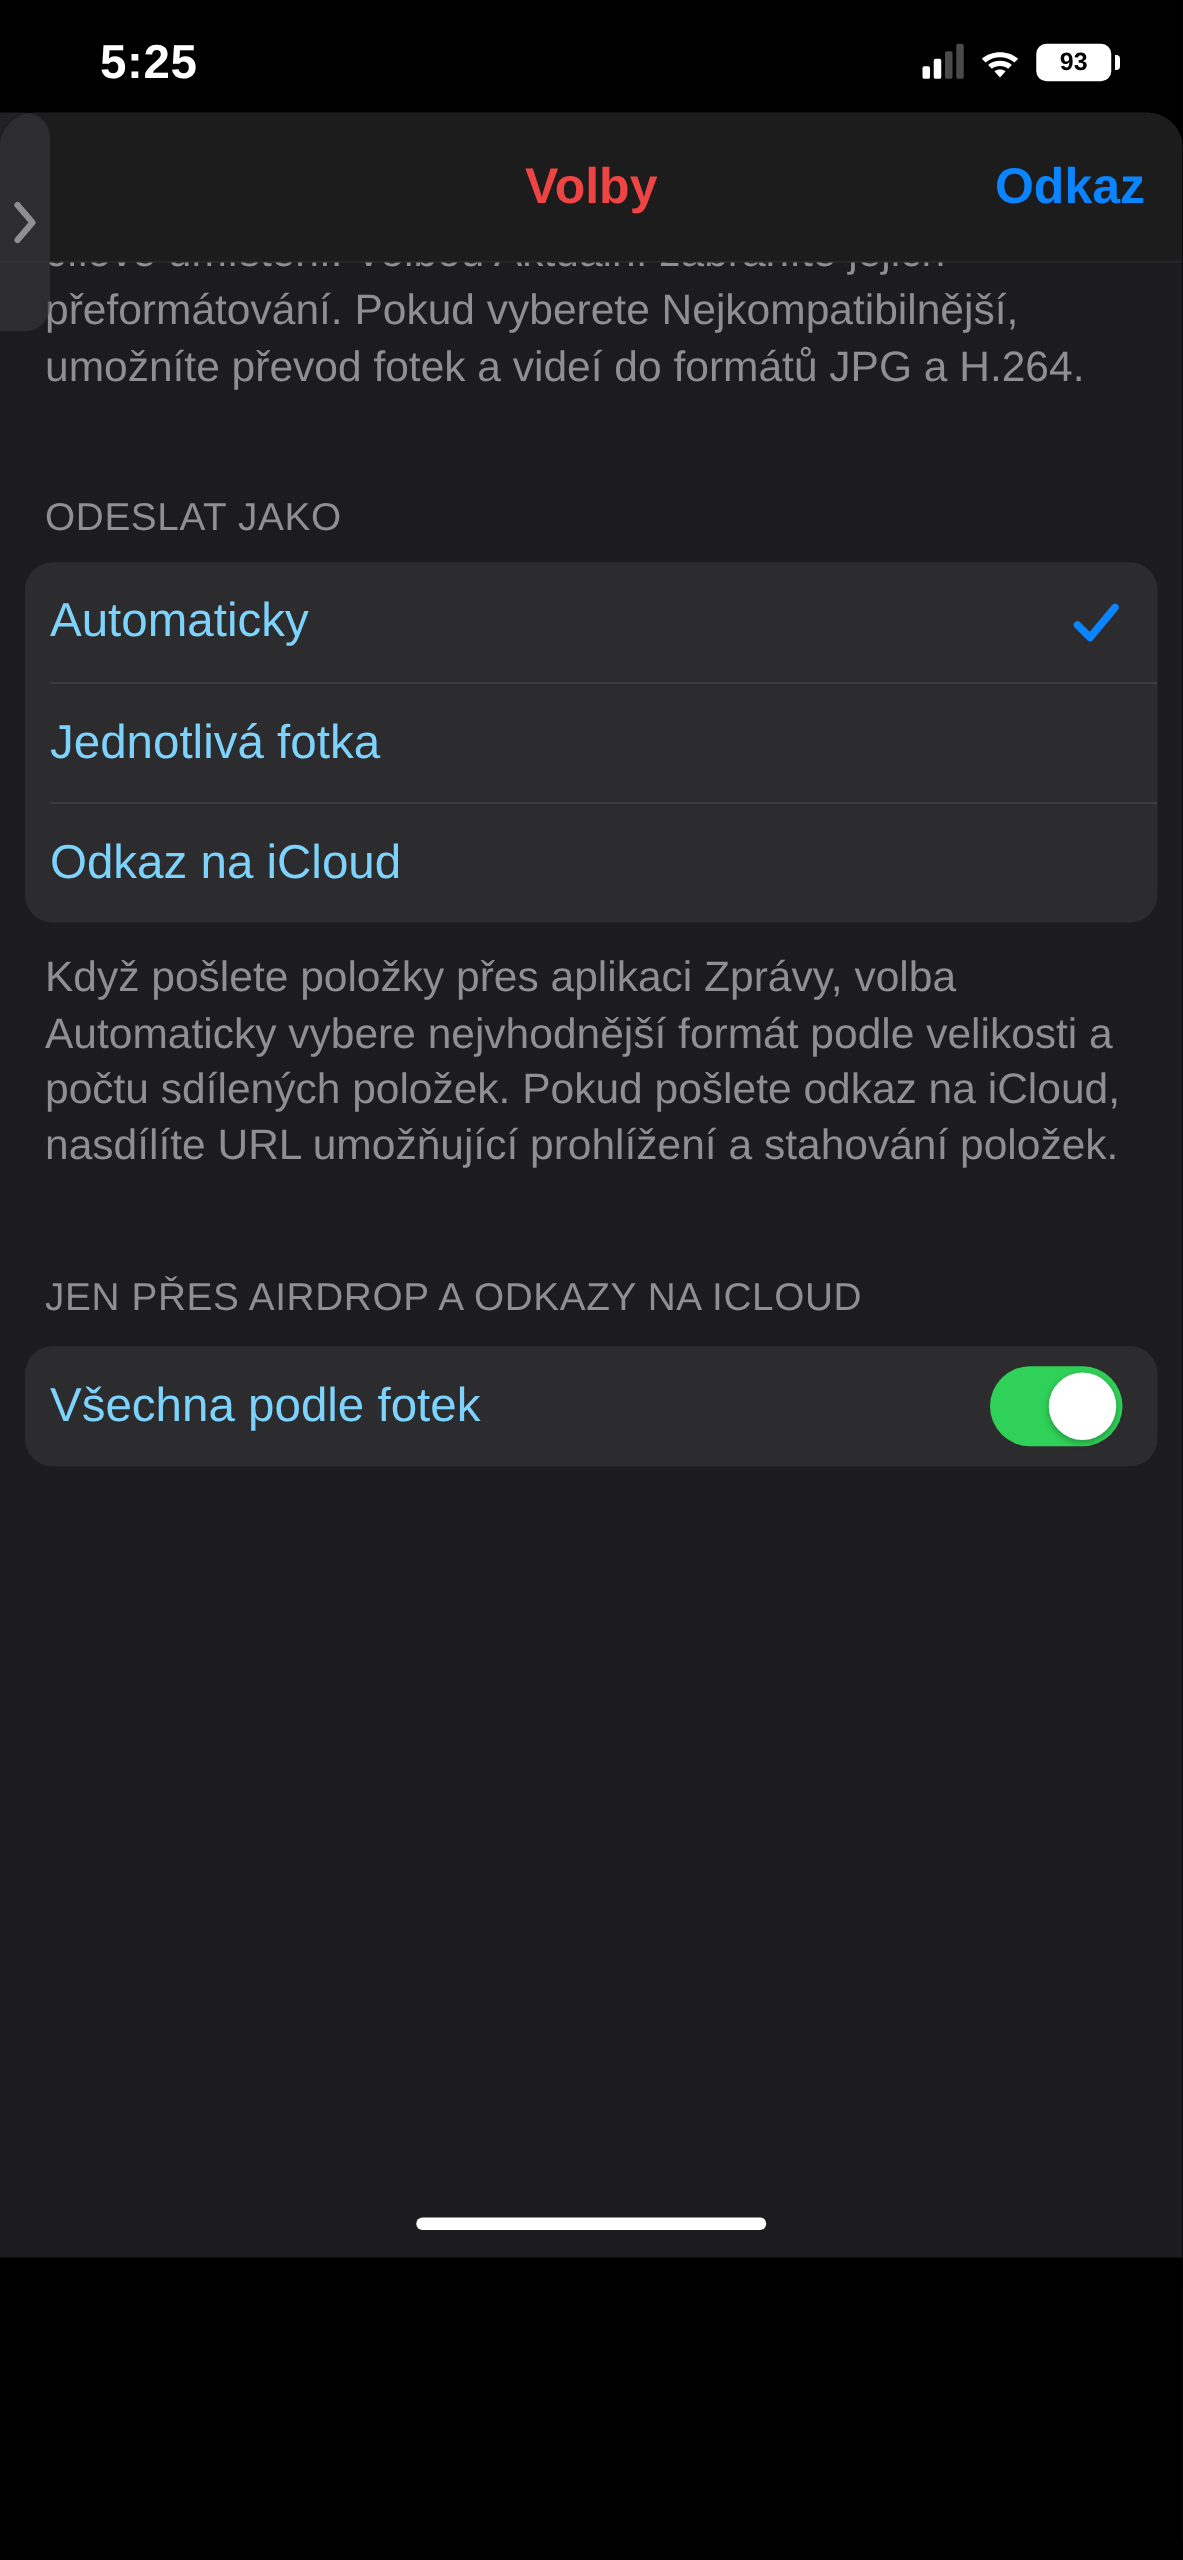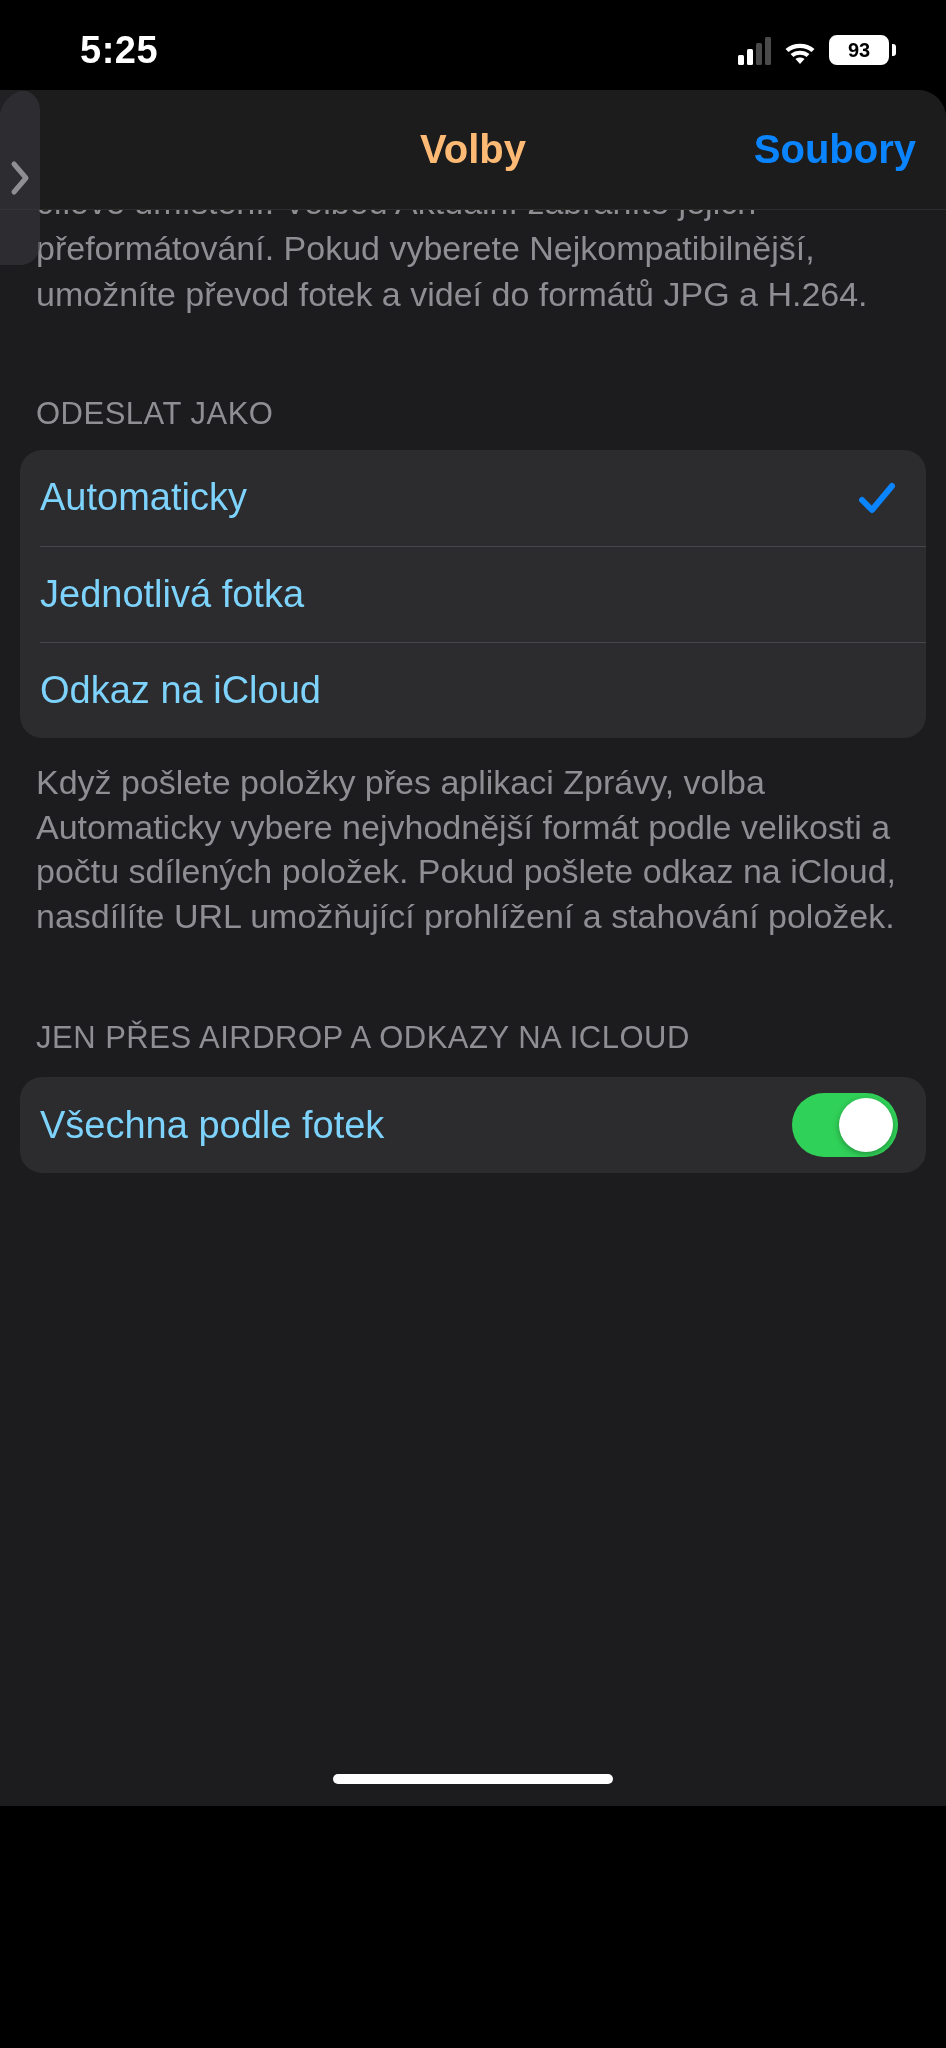--- a/index.html
+++ b/index.html
@@ -2,42 +2,42 @@
 <html><head>
 <meta charset="utf-8">
 <style>
   * { margin: 0; padding: 0; box-sizing: border-box; -webkit-font-smoothing: antialiased; }
   html, body { width: 946px; height: 2048px; background: #000; font-family: -apple-system, "SF Pro Text", "Helvetica Neue", Arial, sans-serif; color: #fff; overflow: hidden; }
   .screen { position: relative; width: 946px; height: 1806px; background: #000; }
   
   
   .status-bar { position: absolute; top: 0; left: 0; right: 0; height: 100px; display: flex; align-items: center; justify-content: space-between; padding: 0 50px 0 80px; z-index: 100; }
   .status-time { font-size: 38px; font-weight: 600; letter-spacing: 0.5px; }
-  .status-right { display: flex; align-items: flex-end; gap: 12px; }
+  .status-right { display: flex; align-items: center; gap: 12px; }
   .signal-bars { display: flex; align-items: flex-end; gap: 3px; height: 26px; }
   .signal-bars span { width: 6px; background: #fff; border-radius: 1.5px; }
   .signal-bars span:nth-child(1){height:10px;}
   .signal-bars span:nth-child(2){height:16px;}
   .signal-bars span:nth-child(3){height:22px; background:#4a4a4a;}
   .signal-bars span:nth-child(4){height:28px; background:#4a4a4a;}
   .wifi-icon svg { display:block; }
   .battery { display:flex; align-items:center; gap:3px;}
   .battery-body { width:60px; height:30px; border:2.5px solid #fff; border-radius:8px; position:relative; display:flex; align-items:center; justify-content:center; background:#fff;}
   .battery-fill { position:absolute; left:2px; top:2px; bottom:2px; right:2px; background:#fff; border-radius:5px;}
   .battery-text { position:relative; font-size:20px; font-weight:700; color:#000; z-index:2;}
   .battery-tip { width:4px; height:12px; background:#fff; border-radius:0 3px 3px 0;}
   
   
   .back-sliver { position:absolute; left:0; top:90px; width:40px; height:175px; background:rgba(60,60,65,0.55); border-radius:0 20px 20px 0; display:flex; align-items:center; justify-content:center; z-index:20; }
   .back-sliver svg { display:block; }
   
   
   .sheet { position:absolute; left:0; right:0; top:90px; bottom:0; background:#1c1c1e; border-radius:28px 28px 0 0; overflow:hidden; box-shadow:0 -2px 20px rgba(0,0,0,0.6); }
   .nav-bar { height:120px; display:flex; align-items:center; justify-content:center; position:relative; border-bottom:0.5px solid rgba(255,255,255,0.08); background:rgba(28,28,30,0.95); }
-  .nav-title { font-size:40px; font-weight:600; color:#fdba74; }
+  .nav-title { font-size:40px; font-weight:600; color:#ef4444; }
   .nav-done { position:absolute; right:30px; top:0; bottom:0; display:flex; align-items:center; font-size:40px; font-weight:600; color:#0a84ff; }
   
   .content { position:absolute; top:120px; left:0; right:0; bottom:0; overflow:hidden; }
   
   .cut-text { padding:0 36px 0 36px; color:#8e8e93; font-size:34px; line-height:1.35; margin-top:-30px; }
   
   .section-header { font-size:31px; color:#8e8e93; letter-spacing:0.5px; padding:0 36px 18px 36px; margin-top:78px; text-transform:uppercase; }
   
   .list-group { margin:0 20px; background:#2c2c2e; border-radius:22px; overflow:hidden; }
   .list-row { display:flex; align-items:center; justify-content:space-between; padding:0 28px 0 20px; min-height:96px; }
@@ -85,21 +85,21 @@
   <div class="back-sliver">
     <svg width="20" height="40" viewBox="0 0 20 40">
         <path d="M4 6 L16 20 L4 34" stroke="#8e8e93" stroke-width="5" fill="none" stroke-linecap="round" stroke-linejoin="round"></path>
       </svg>
   </div>
 
   <div class="sheet">
 
     <div class="nav-bar">
       <div class="nav-title">Volby</div>
-      <div class="nav-done">Soubory</div>
+      <div class="nav-done">Odkaz</div>
     </div>
 
     <div class="content">
 
       <div class="cut-text">cílové umístění. Volbou Aktuální zabráníte jejich přeformátování. Pokud vyberete Nejkompatibilnější, umožníte převod fotek a videí do formátů JPG a H.264.</div>
 
       <div class="section-header">ODESLAT JAKO</div>
 
       <div class="list-group">
         <div class="list-row">

